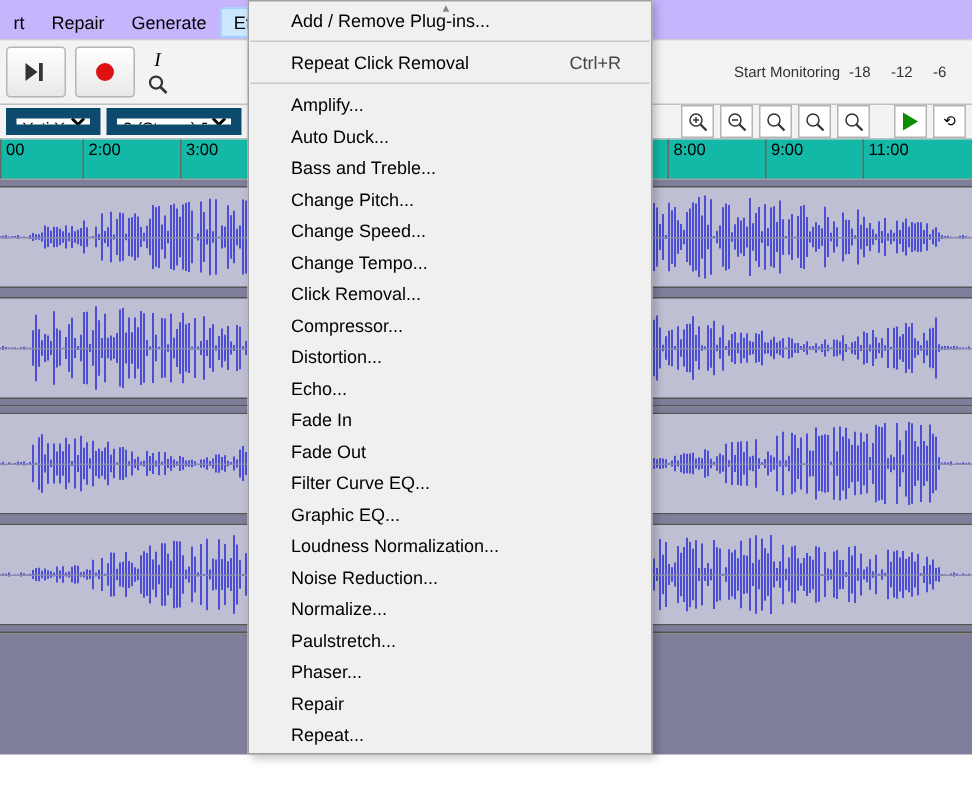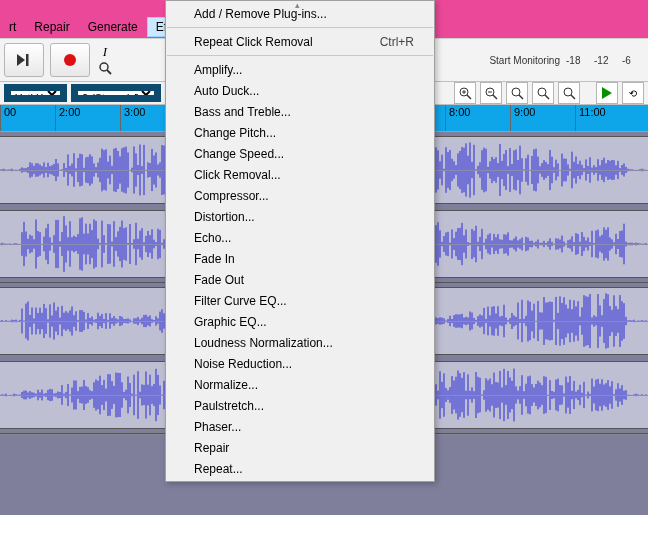--- a/index.html
+++ b/index.html
@@ -1,27 +1,27 @@
 <!DOCTYPE html>
 <html><head>
 <meta charset="utf-8">
 <style>
 html,body{margin:0;padding:0;font-family:"Segoe UI",Tahoma,sans-serif;font-size:12px;color:#000;background:#fff;width:648px;height:541px;overflow:hidden;position:relative}
-.menubar{height:22px;display:flex;align-items:center;padding:16px 0 0 0;border-bottom:1px solid #d0d0d0;background:#ec4899}
+.menubar{height:22px;display:flex;align-items:center;padding:4px 0 0 0;border-bottom:1px solid #d0d0d0;background:#c4b5fd}
 .menubar .mitem{padding:3px 9px;cursor:default}
 .menubar .mitem.active{background:#cce8ff;border:1px solid #99d1ff;padding:2px 8px}
 .toolbar{height:42px;display:flex;align-items:center;background:#f3f3f3;border-bottom:1px solid #c0c0c0;padding:0 4px;gap:6px}
 .tbtn{width:38px;height:32px;border:1px solid #b5b5b5;border-radius:3px;background:linear-gradient(#fff,#e8e8e8);display:flex;align-items:center;justify-content:center}
 .t2col{display:flex;flex-direction:column;gap:2px;justify-content:center}
 .t2col .sm{width:18px;height:14px;display:flex;align-items:center;justify-content:center;font-size:13px;font-family:serif}
 .zoomrow{display:flex;gap:4px;align-items:center}
 .zoomrow .zbtn{width:20px;height:20px;border:1px solid #b5b5b5;background:#fff;display:flex;align-items:center;justify-content:center}
 .devrow{height:22px;display:flex;align-items:center;background:#f3f3f3;border-bottom:1px solid #c0c0c0;padding:0 4px;gap:4px}
 .devrow select{font-size:11px;height:18px;border:7px solid #0c4a6e;background:#fff}
-.ruler{height:26px;background:#0ea5e9;border-bottom:1px solid #a0a0a0;position:relative;font-size:11px}
+.ruler{height:26px;background:#14b8a6;border-bottom:1px solid #a0a0a0;position:relative;font-size:11px}
 .ruler .tick{position:absolute;top:0;height:26px;border-left:1px solid #666;padding-left:3px;line-height:14px}
 .track{height:150px;border-bottom:1px solid #555;background:#7f7f9c;position:relative}
 .wave{position:absolute;left:0;right:0;height:66px;background:#bfbfd4;border-top:1px solid #555;border-bottom:1px solid #555}
 .wave.ch1{top:4px}
 .wave.ch2{top:78px}
 .wave .mid{position:absolute;top:33px;left:0;right:0;border-top:1px solid #8b8bb0}
 .wave svg{width:100%;height:100%;display:block}
 .belowtrack{height:80px;background:#7f7f9c;border-top:1px solid #888}
 .levels{font-size:10px;display:flex;align-items:center;gap:6px;color:#333}
 .levels .num{width:22px;}
@@ -166,20 +166,21 @@
     <span>Repeat Click Removal</span>
     <span class="shortcut">Ctrl+R</span>
   </div>
   <div class="sep"></div>
   <div id="fxlist">
       <div class="row">Amplify...</div>
       <div class="row">Auto Duck...</div>
       <div class="row">Bass and Treble...</div>
       <div class="row">Change Pitch...</div>
       <div class="row">Change Speed...</div>
+      <div class="row">Change Tempo...</div>
       <div class="row">Click Removal...</div>
       <div class="row">Compressor...</div>
       <div class="row">Distortion...</div>
       <div class="row">Echo...</div>
       <div class="row">Fade In</div>
       <div class="row">Fade Out</div>
       <div class="row">Filter Curve EQ...</div>
       <div class="row">Graphic EQ...</div>
       <div class="row">Loudness Normalization...</div>
       <div class="row">Noise Reduction...</div>

